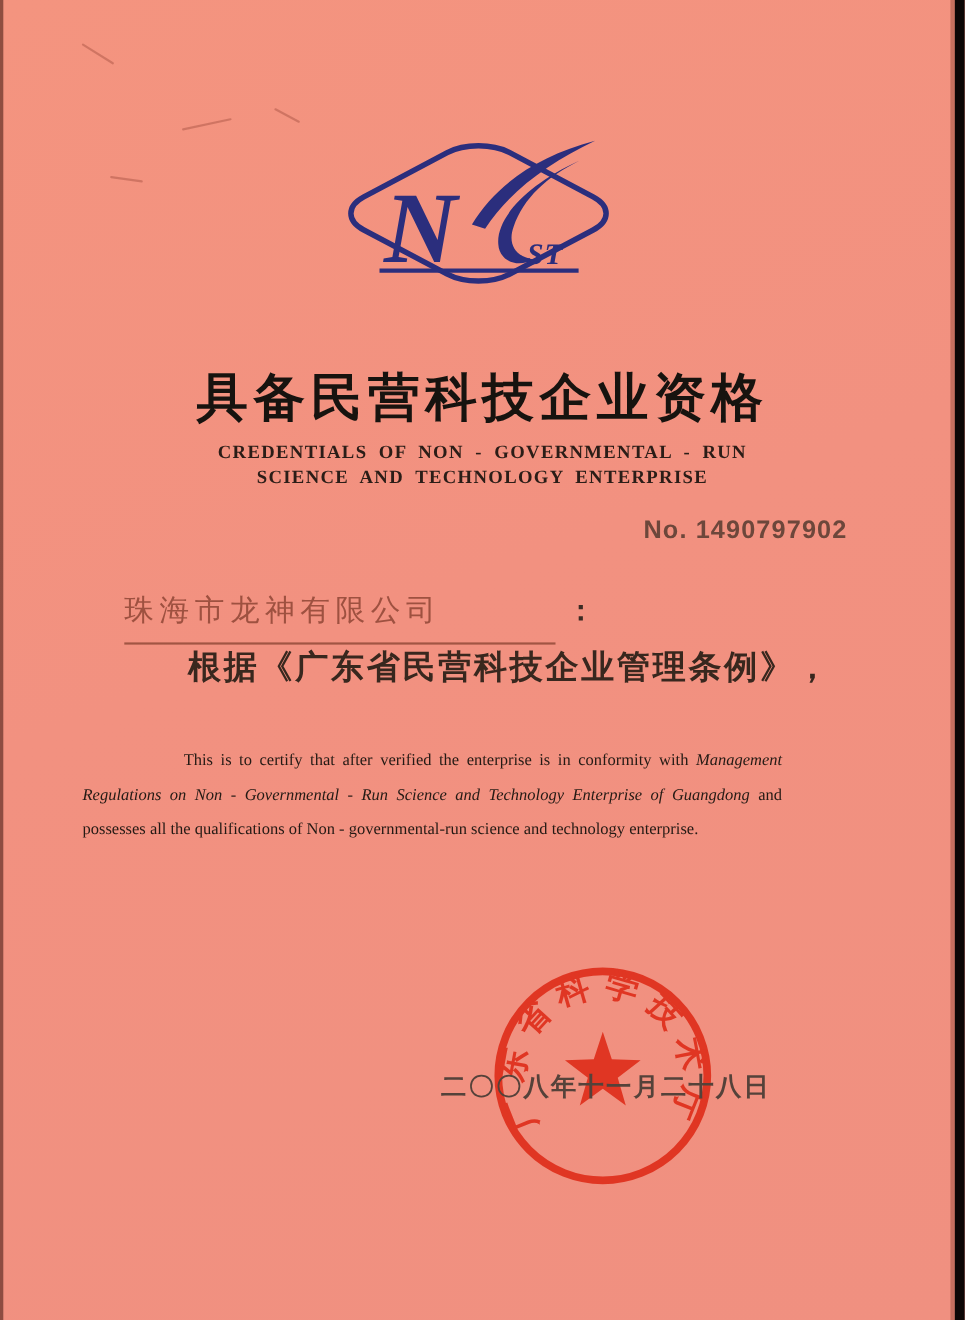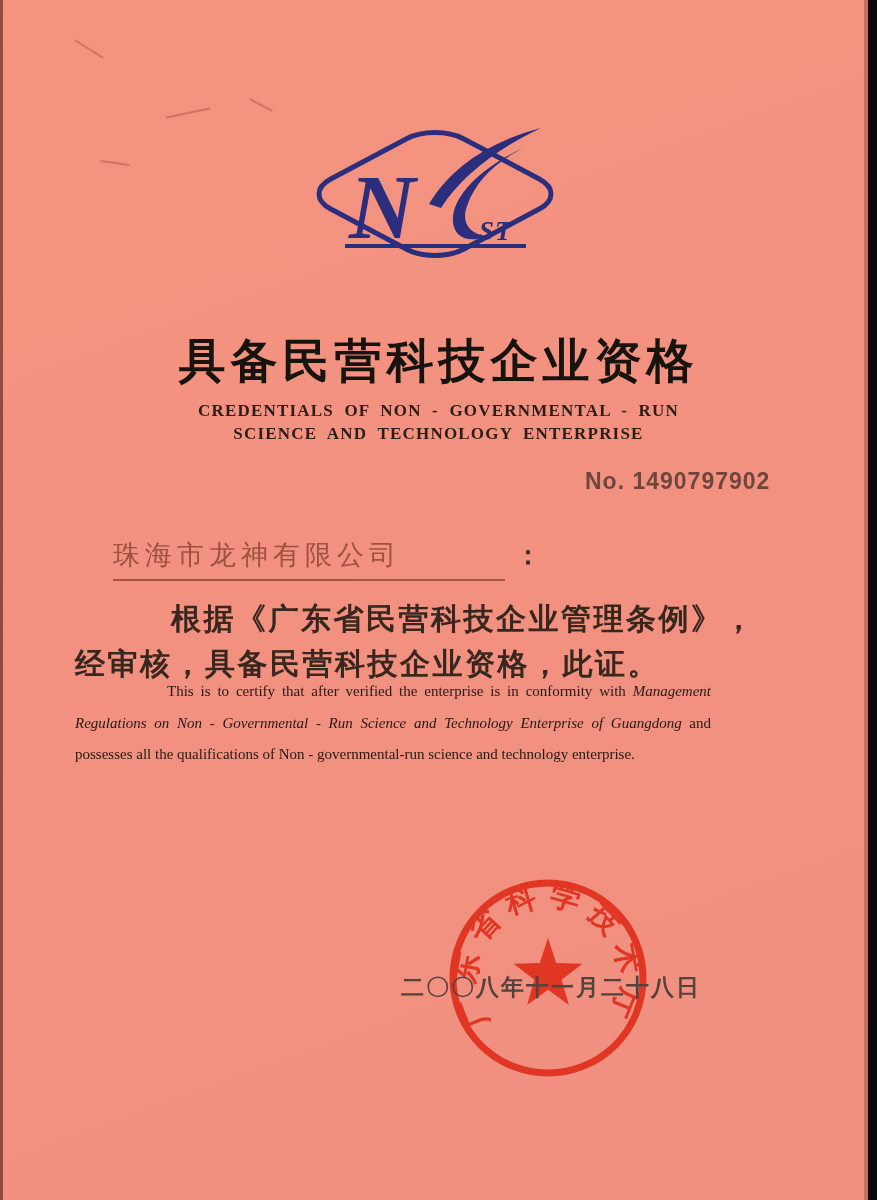--- a/index.html
+++ b/index.html
@@ -51,30 +51,30 @@
     font-size: 23px; letter-spacing: 1px; color: #6d473b;
     font-weight: bold; z-index: 2;
   }
   .recipient-row {
     position: absolute; left: 113px; top: 537px; width: 700px; z-index: 2;
   }
   .company {
     display: inline-block; width: 392px;
     font-family: "Liberation Serif", serif;
     font-size: 27px; letter-spacing: 5px; color: #9e5140;
-    border-bottom: 2px solid #a15543; padding-bottom: 6px;
+    border-bottom: 2px solid #a15543; padding-bottom: 11px;
   }
   .colon { font-size: 26px; font-weight: bold; color: #3c2b23; margin-left: 10px; }
 
   .body-cn {
     position: absolute; left: 75px; top: 584px; width: 730px;
     font-size: 30px; font-weight: bold; letter-spacing: 2.5px;
     line-height: 45px; color: #38271e; z-index: 2;
   }
-  .body-cn .indent { text-indent: 96px; display: block; margin-top: 12px; }
+  .body-cn .indent { text-indent: 96px; display: block; }
 
   .body-en {
     position: absolute; left: 75px; top: 676px; width: 636px;
     font-family: "Liberation Serif", serif;
     font-size: 15px; font-weight: normal; line-height: 31.5px;
     color: #241a14; text-align: justify; text-indent: 92px; z-index: 2;
   }
   .body-en .reg-title { font-style: italic; }
 
   .seal-svg { position: absolute; left: 408px; top: 842px; z-index: 3; }
@@ -128,21 +128,20 @@
   </div>
 
   <div class="serial">No. 1490797902</div>
 
   <div class="recipient-row">
     <span class="company">珠海市龙神有限公司</span><span class="colon">：</span>
   </div>
 
   <div class="body-cn">
     <span class="indent">根据《广东省民营科技企业管理条例》，</span>
-    <span>经审核，具备民营科技企业资格，此证。</span>
   </div>
 
   <div class="body-en"><span>This is to certify that after verified the enterprise is in conformity with </span><span class="reg-title">Management Regulations on Non - Governmental - Run Science and Technology Enterprise of Guangdong</span><span> and possesses all the qualifications of Non - governmental-run science and technology enterprise.</span></div>
 
   <div class="date-line">二〇〇八年十一月二十八日</div>
 
   <svg class="seal-svg" width="280" height="270" viewBox="0 0 280 270">
     <g opacity="0.92">
       <circle cx="140" cy="136" r="95" fill="none" stroke="#df2f1c" stroke-width="7"></circle>
 

